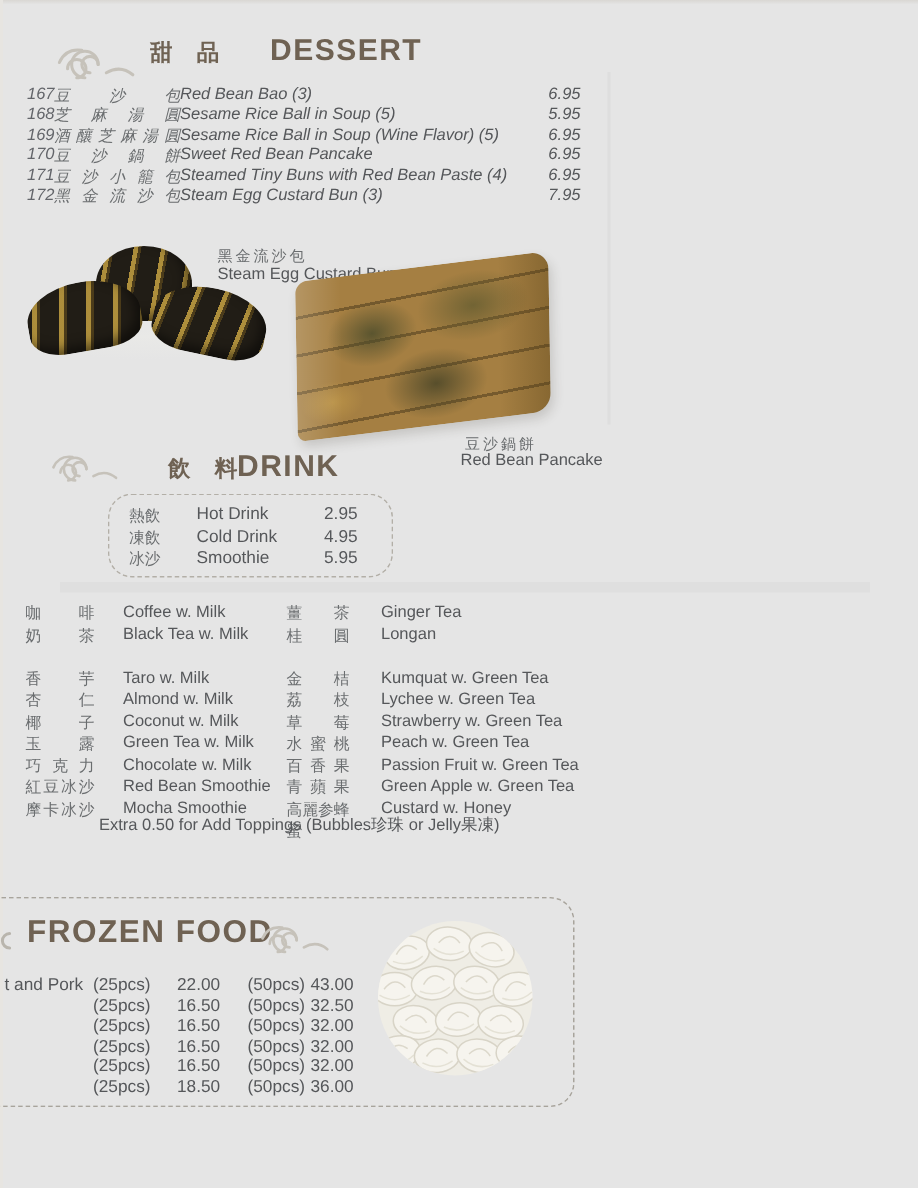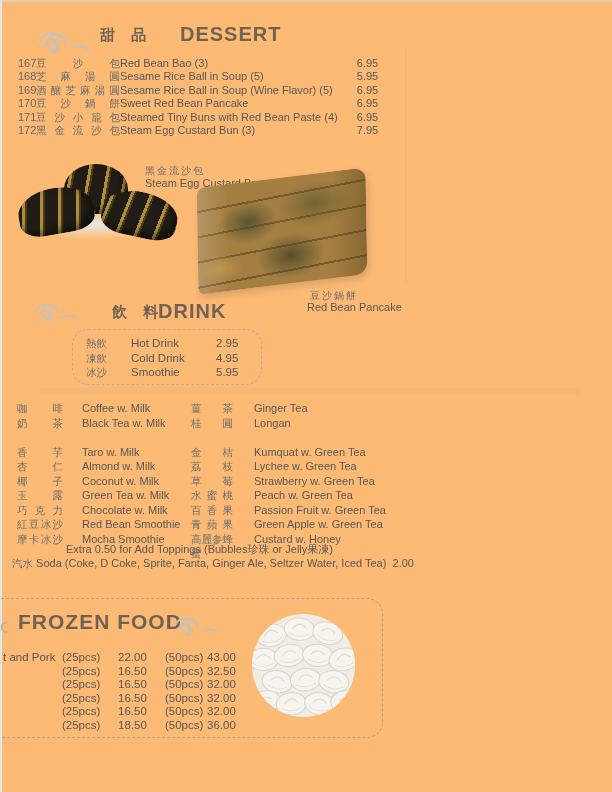--- a/index.html
+++ b/index.html
@@ -1,39 +1,39 @@
 <!DOCTYPE html>
 <html><head>
 <meta charset="utf-8">
 <style>
   html,body{margin:0;padding:0;background:#ffffff;}
   .page{position:relative;width:612px;height:792px;overflow:hidden;
-        background:#fdba74;
+        background:#e5e5e5;
         font-family:"Liberation Sans","DejaVu Sans",sans-serif;color:#55575a;}
   .abs{position:absolute;}
   
   .scan-top{position:absolute;left:0;top:0;width:612px;height:3px;
             background:linear-gradient(#d9d7d3,rgba(255,255,255,0));}
   .scan-left{position:absolute;left:0;top:0;width:2px;height:792px;background:#e7e5e1;}
   .scan-band{position:absolute;left:40px;top:388px;width:540px;height:7px;background:rgba(120,120,115,.05);}
   .scan-vline{position:absolute;left:405px;top:48px;width:2px;height:235px;background:rgba(100,100,95,.05);}
 
   
   .sec-title-cn{font-weight:600;color:#6f6253;font-size:15px;letter-spacing:6px;}
   .sec-title-en{font-weight:600;color:#6f6253;font-size:20px;letter-spacing:1px;}
   .cloud{position:absolute;}
   .cloud svg{width:100%;height:100%;}
 
   
-  .d-row{position:absolute;left:0;width:520px;height:13px;font-size:11px;}
+  .d-row{position:absolute;left:0;width:520px;height:13px;font-size:11px;font-style:italic;}
   .d-num{position:absolute;left:18px;color:#63656a;}
   .d-cn{position:absolute;left:36px;width:84px;color:#6a6d6f;font-size:10.5px;
         text-align:justify;text-align-last:justify;}
   .d-en{position:absolute;left:120px;color:#55575a;}
-  .d-price{position:absolute;left:348px;width:39px;text-align:center;color:#55575a;}
+  .d-price{position:absolute;left:348px;width:39px;text-align:right;color:#55575a;}
 
   
   .buns{position:absolute;left:14px;top:162px;width:166px;height:82px;}
   .plate{position:absolute;left:4px;top:46px;width:156px;height:32px;border-radius:50%;
          background:radial-gradient(ellipse at center,#e9e9e7 0%,rgba(255,255,255,0) 70%);}
   .bun{position:absolute;background-color:#211d16;
        background-image:repeating-linear-gradient(100deg,rgba(0,0,0,0) 0 7px,
          rgba(198,162,66,.85) 7px 10px,rgba(110,85,30,.55) 10px 12px,rgba(0,0,0,0) 12px 18px);
        box-shadow:inset -4px -4px 8px rgba(0,0,0,.5);}
   .bun-back{left:50px;top:2px;width:64px;height:50px;border-radius:50% 50% 42% 42%;}
@@ -238,25 +238,20 @@
     <span class="k-en-r">Green Apple w. Green Tea</span>
   </div>
   <div class="k-row" style="top:533px;">
     <span class="k-cn-l">摩卡冰沙</span>
     <span class="k-en-l">Mocha Smoothie</span>
     <span class="k-cn-r">高麗参蜂蜜</span>
     <span class="k-en-r">Custard w. Honey</span>
   </div>
 
   <div class="toppings">Extra 0.50 for Add Toppings (Bubbles珍珠 or Jelly果凍)</div>
-  <div class="soda">
-    <span class="cn">汽水</span>
-    <span>Soda (Coke, D Coke, Sprite, Fanta, Ginger Ale, Seltzer Water, Iced Tea)</span>&nbsp;
-    <span>2.00</span>
-  </div>
 
   <div class="frozen-box"></div>
   <div class="frozen-title">FROZEN FOOD</div>
   <div class="cloud" style="left:163px;top:609px;width:60px;height:32px;">
     <svg viewBox="0 0 100 50" fill="none" stroke="#c6c2ba" stroke-width="3" stroke-linecap="round">
       <path d="M28 32 a9 9 0 1 1 9 9"></path>
       <path d="M58 28 a13 13 0 1 0 -13 13"></path>
       <path d="M58 28 a8 8 0 1 0 -8 8"></path>
       <path d="M66 36 q14 -8 26 2"></path>
       <path d="M20 26 q6 -14 22 -12"></path>

